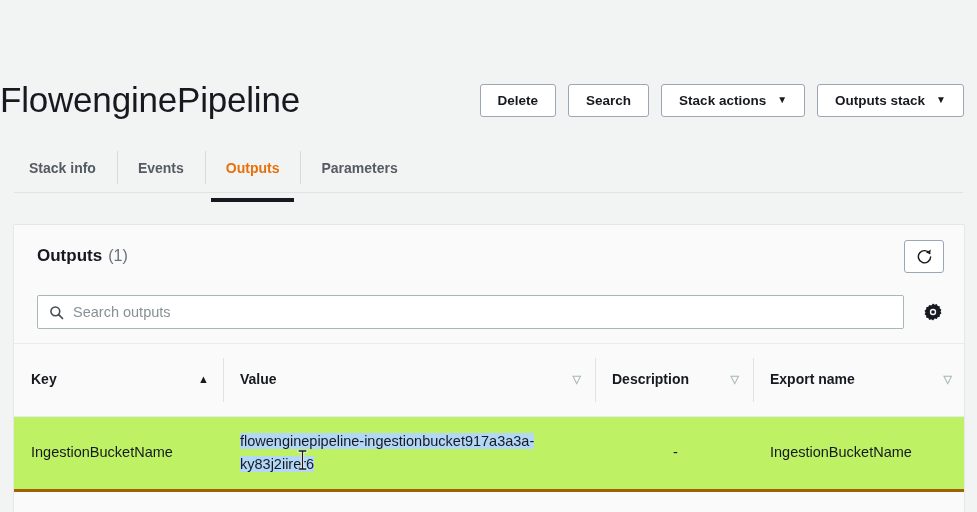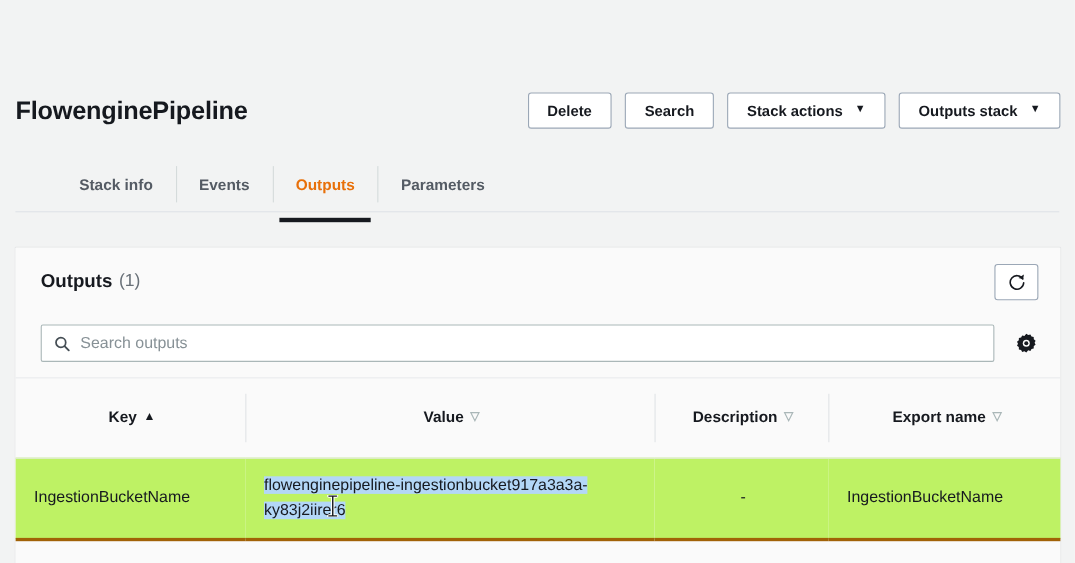--- a/index.html
+++ b/index.html
@@ -30,23 +30,22 @@
     position: absolute;
     left: 0;
     top: 72px;
     width: 977px;
     height: 56px;
     display: flex;
     align-items: center;
   }
 
   .stack-title {
-    margin-left: 14px;
-    font-size: 23px;
-    font-weight: 700;
+    font-size: 35px;
+    font-weight: 400;
     letter-spacing: -0.2px;
     color: #16191f;
     white-space: nowrap;
   }
 
   .header-actions {
     margin-left: auto;
     margin-right: 13px;
     display: flex;
     align-items: center;
@@ -86,21 +85,20 @@
     top: 140px;
     width: 977px;
     height: 62px;
   }
 
   .tabs {
     display: flex;
     align-items: stretch;
     height: 55px;
     padding-left: 8px;
-    margin-left: 43px;
   }
 
   .tab {
     position: relative;
     display: flex;
     align-items: center;
     padding: 0 21px;
     font-size: 14px;
     font-weight: bold;
     color: #545b64;
@@ -249,21 +247,21 @@
     left: 0;
     top: 14px;
     bottom: 14px;
     width: 1px;
     background: #e0e3e6;
   }
 
   .th-inner {
     display: flex;
     align-items: center;
-    justify-content: center;
+    justify-content: space-between;
     gap: 6px;
     width: 100%;
   }
   .th-label { line-height: 1.25; }
 
   .sort-icon {
     font-size: 11px;
     line-height: 1;
     flex: 0 0 auto;
     color: #16191f;

